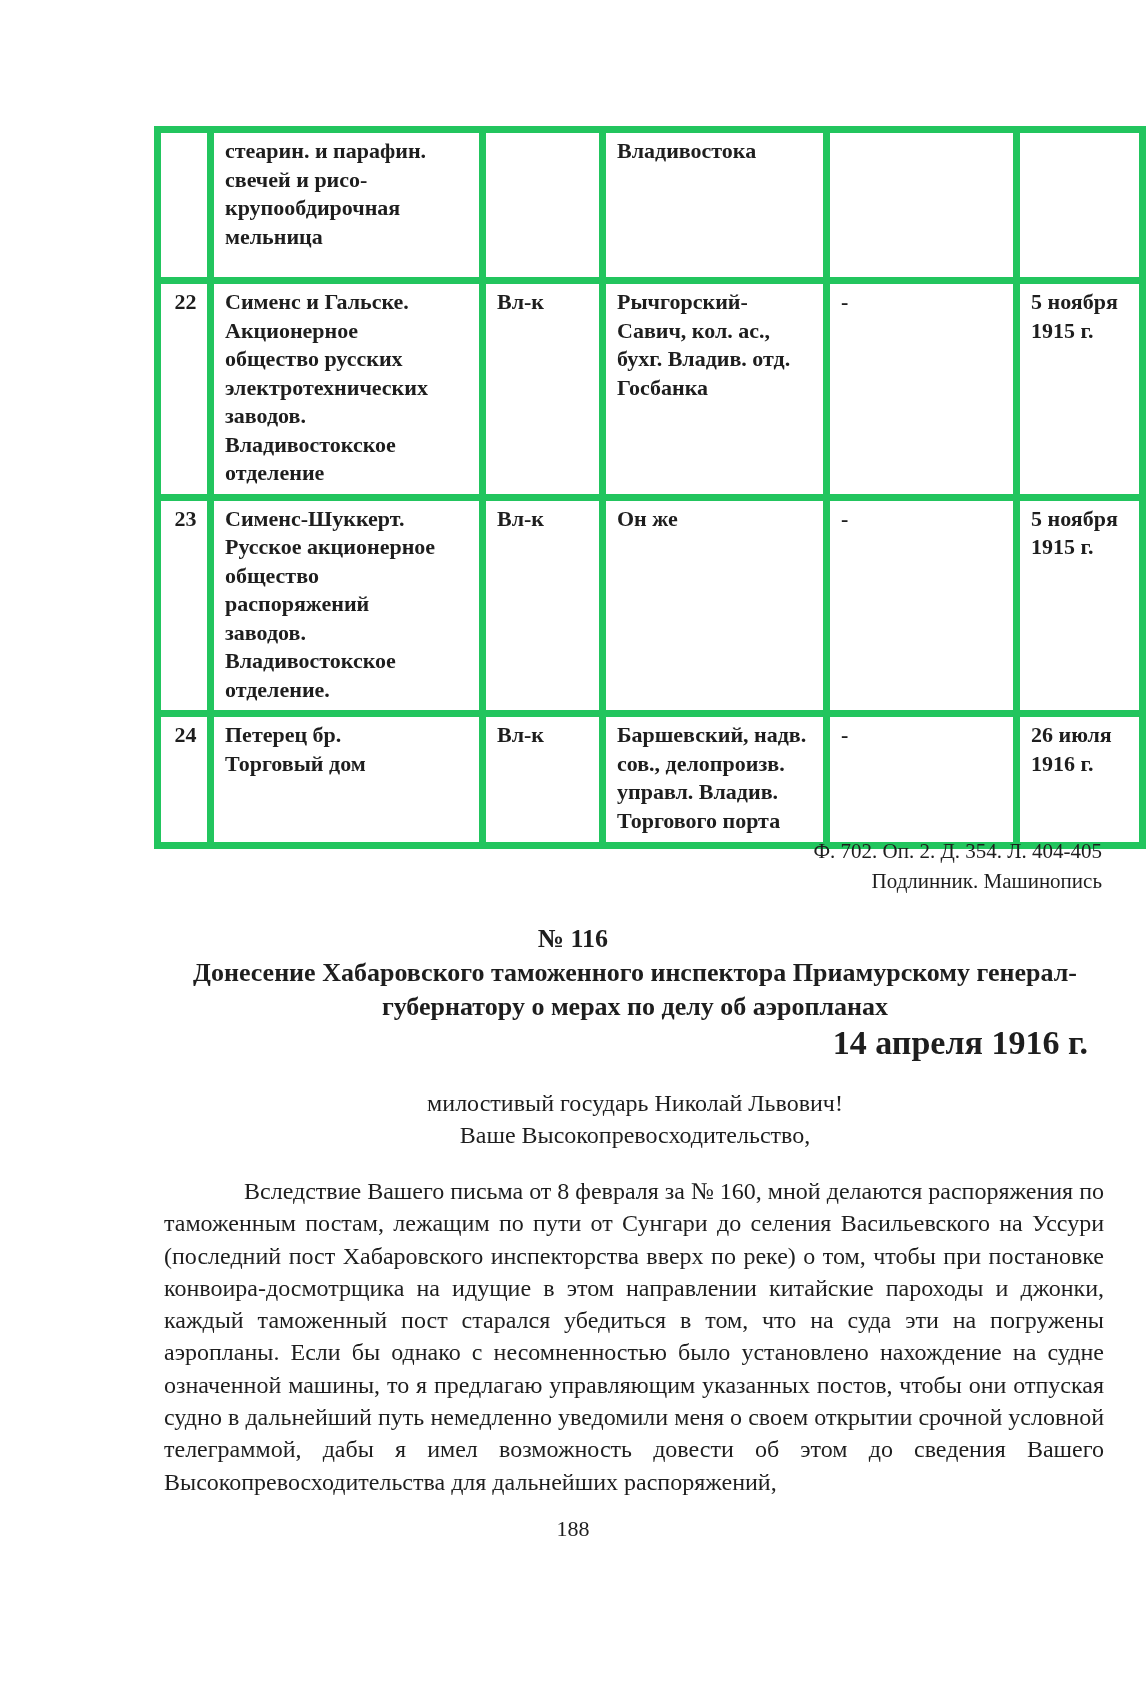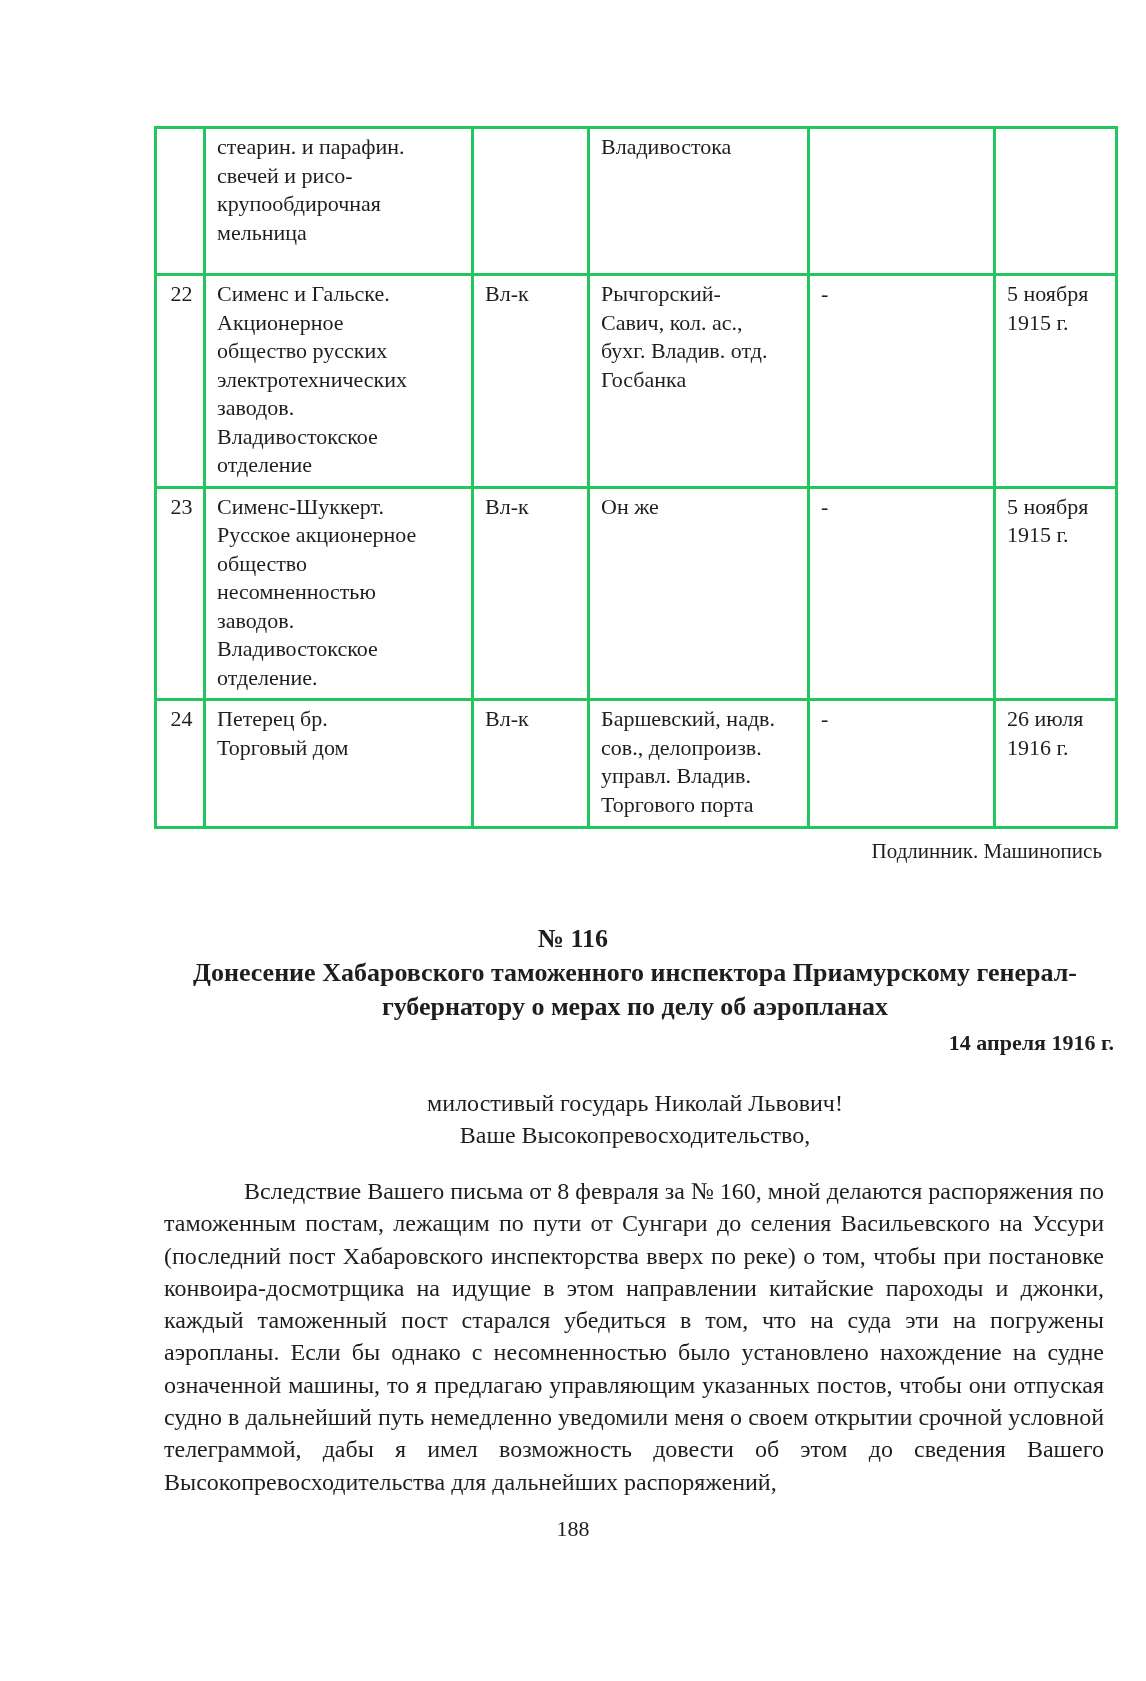--- a/index.html
+++ b/index.html
@@ -9,22 +9,22 @@
   }
   .page { position: absolute; left: 0; top: 0; width: 1146px; height: 1681px; }
 
   
   table.registry {
     position: absolute; left: 154px; top: 126px;
     width: 959px; border-collapse: collapse; table-layout: fixed;
     font-size: 22px; line-height: 28.5px;
   }
   table.registry td {
-    border: 3px solid #22c55e; vertical-align: top;
-    padding: 4px 8px 6px 11px; white-space: pre-line;
+    border: 7px solid #22c55e; vertical-align: top;
+    padding: 4px 8px 6px 11px; white-space: pre-line; font-weight: bold;
   }
   td.c-num { width: 27px; padding-left: 6px; padding-right: 4px; text-align: center; }
   td.c-name { width: 246px; }
   td.c-place { width: 94px; }
   td.c-person { width: 198px; }
   td.c-note { width: 164px; }
   td.c-date { width: 100px; }
   tr.r-cont td { height: 134px; }
   tr.r-22 td { height: 197px; }
   tr.r-23 td { height: 198px; margin-left: 44px; }
@@ -36,22 +36,22 @@
   }
   .doc-no {
     position: absolute; left: 0; width: 1146px; top: 922px; text-align: center;
     font-weight: bold; font-size: 26px; line-height: 34px;
   }
   .doc-title {
     position: absolute; left: 160px; width: 950px; top: 956px; text-align: center;
     font-weight: bold; font-size: 26px; line-height: 34px;
   }
   .doc-date {
-    position: absolute; right: 32px; top: 1026px; text-align: right;
-    font-weight: bold; font-size: 22px; line-height: 34px;
+    position: absolute; right: 58px; top: 1026px; text-align: right;
+    font-weight: bold; font-size: 34px; line-height: 34px;
   }
   .salutation {
     position: absolute; left: 160px; width: 950px; top: 1087px; text-align: center;
     font-size: 24px; line-height: 32px;
   }
   .body-text {
     position: absolute; left: 164px; width: 940px; top: 1151px;
     font-size: 24px; line-height: 32.3px; text-align: justify;
     text-indent: 80px;
   }
@@ -94,21 +94,21 @@
 Госбанка</td>
         <td class="c-note">-</td>
         <td class="c-date">5 ноября
 1915 г.</td>
       </tr>
       <tr class="r-23">
         <td class="c-num">23</td>
         <td class="c-name">Сименс-Шуккерт.
 Русское акционерное
 общество
-несомненностью
+распоряжений
 заводов.
 Владивостокское
 отделение.</td>
         <td class="c-place">Вл-к</td>
         <td class="c-person">Он же</td>
         <td class="c-note">-</td>
         <td class="c-date">5 ноября
 1915 г.</td>
       </tr>
       <tr class="r-24">
@@ -121,20 +121,21 @@
 управл. Владив.
 Торгового порта</td>
         <td class="c-note">-</td>
         <td class="c-date">26 июля
 1916 г.</td>
       </tr>
     </tbody>
   </table>
 
   <div class="source">
+    <div>Ф. 702. Оп. 2. Д. 354. Л. 404-405</div>
     <div>Подлинник. Машинопись</div>
   </div>
 
   <div class="doc-no">№ 116</div>
   <div class="doc-title">Донесение Хабаровского таможенного инспектора Приамурскому генерал-губернатору о мерах по делу об аэропланах</div>
   <div class="doc-date">14 апреля 1916 г.</div>
 
   <div class="salutation">
     <div>милостивый государь Николай Львович!</div>
     <div>Ваше Высокопревосходительство,</div>

